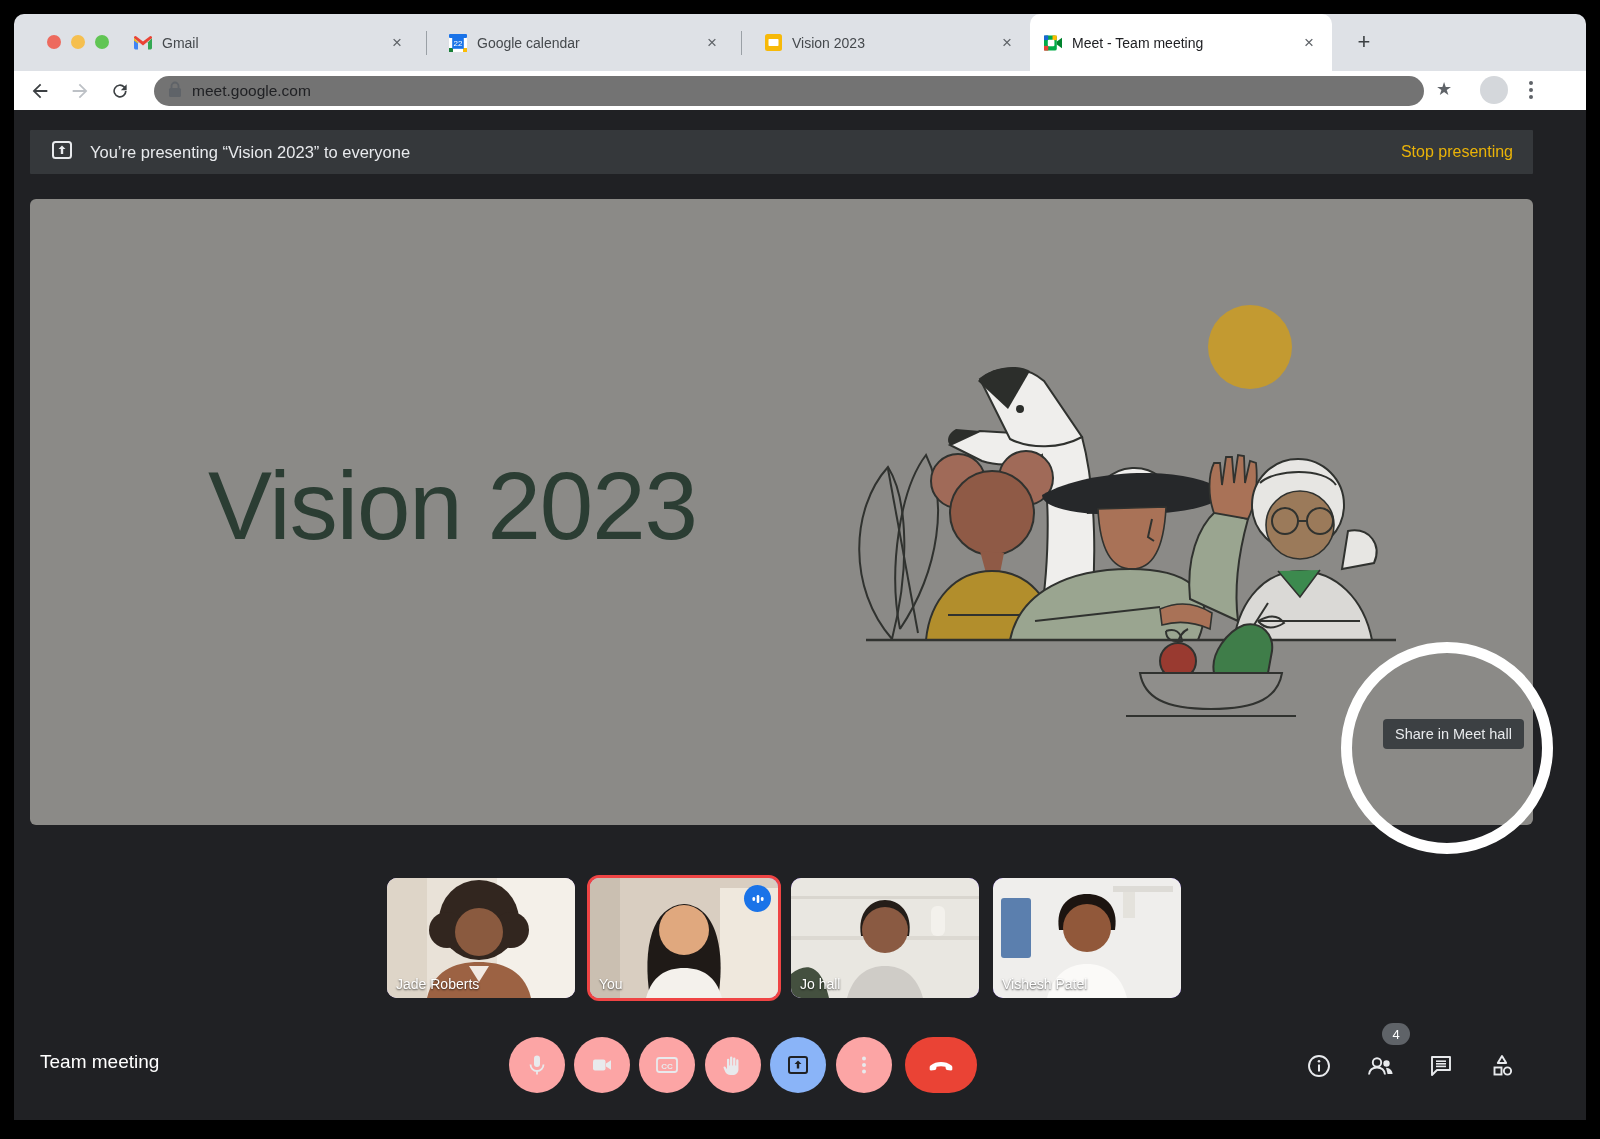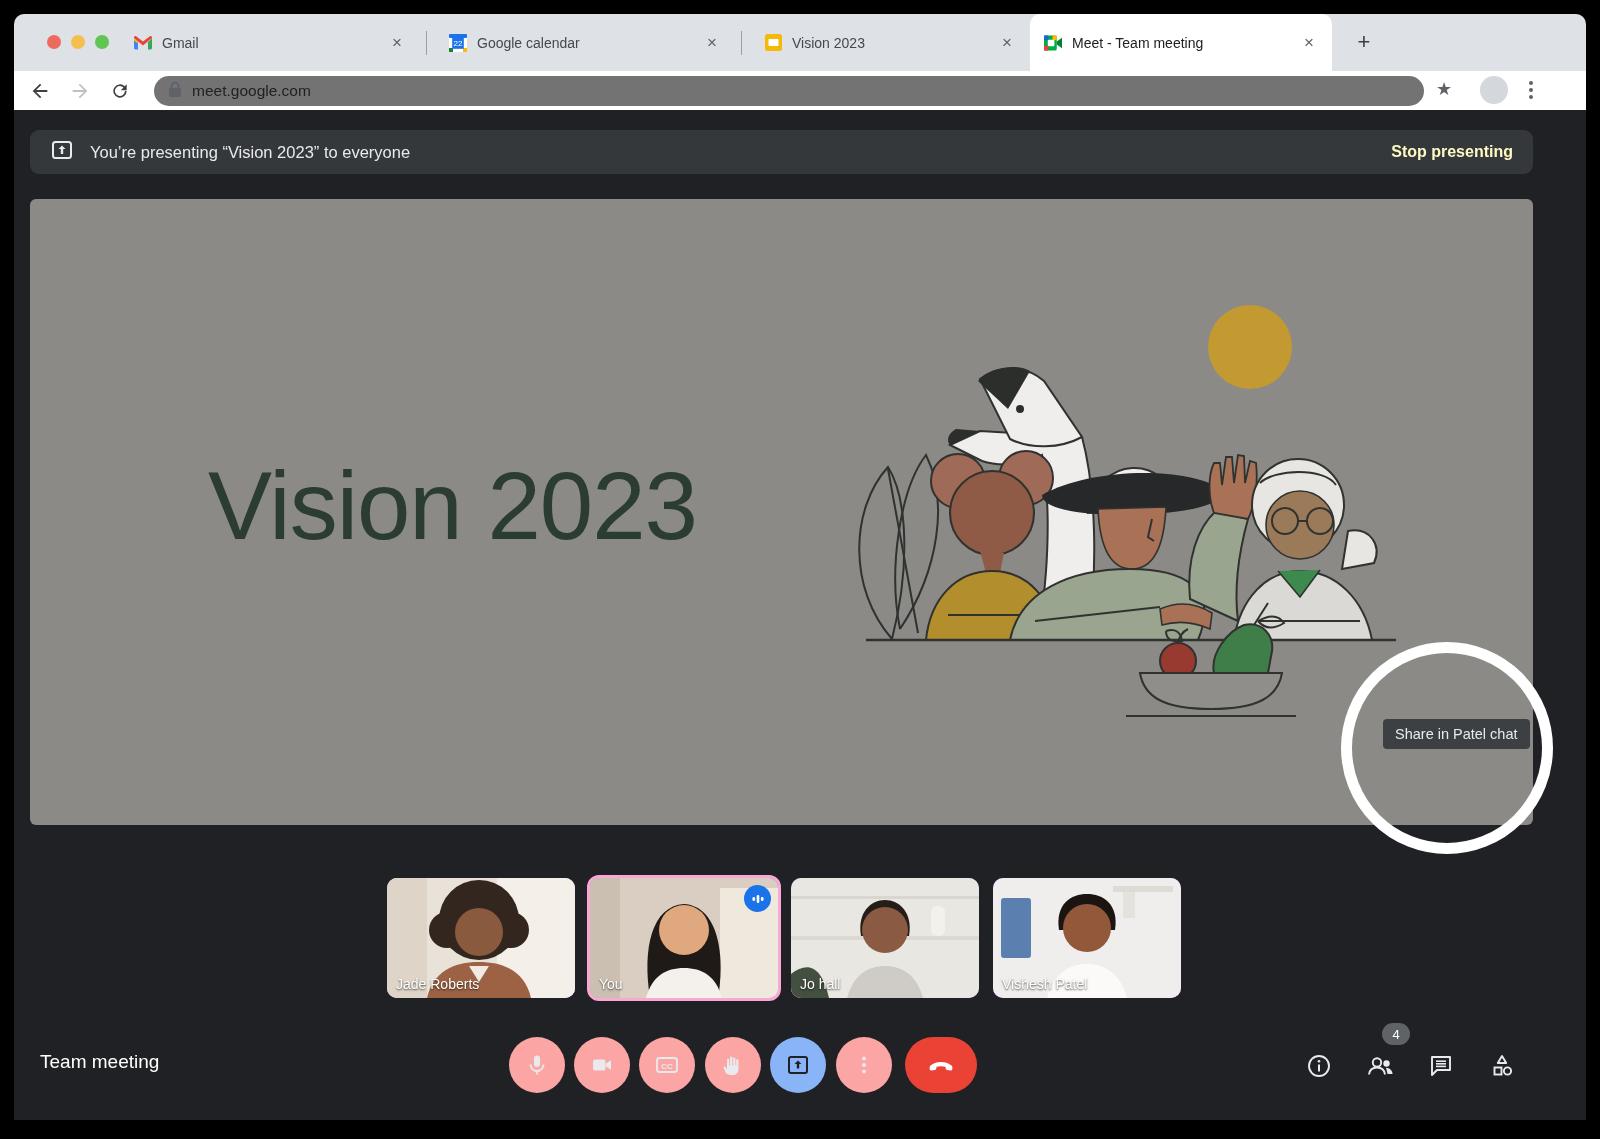--- a/index.html
+++ b/index.html
@@ -25,33 +25,33 @@
   .navbtn { top:4px; width:32px; height:32px; display:flex; align-items:center; justify-content:center; }
   #urlbar { left:140px; top:5px; width:1270px; height:30px; background:#737373; border-radius:15px; display:flex; align-items:center; gap:10px; padding:0 14px; }
   #urltext { font-size:15.5px; color:#202124; }
   .star { top:7px; font-size:18px; color:#5f6368; }
   #avatar { left:1466px; top:5px; width:28px; height:28px; border-radius:50%; background:#d4d7db; }
   #menu-dots { left:1508px; top:6px; }
 
   
   #meet { left:0; top:96px; width:1572px; height:1010px; background:#202124; }
 
-  #banner { left:16px; top:20px; width:1503px; height:44px; background:#35383b; border-radius:9px; display:flex; align-items:center; padding:0 20px; gap:16px; }
+  #banner { left:16px; top:20px; width:1503px; height:44px; background:#35383b; border-radius:1px; display:flex; align-items:center; padding:0 20px; gap:16px; }
   #banner-text { color:#e8eaed; font-size:16.5px; }
-  #stop-presenting { margin-left:auto; color:#fef9c3; font-size:16px; font-weight:700; }
+  #stop-presenting { margin-left:auto; color:#eab308; font-size:16px; font-weight:400; }
 
   #slide { left:16px; top:89px; width:1503px; height:626px; background:#8b8a87; border-radius:6px; overflow:hidden; }
   #slide-title { left:178px; top:252px; font-size:96px; font-weight:500; color:#2b3d33; letter-spacing:-1px; }
 
   #tooltip { left:1369px; top:609px; height:30px; background:#3c4043; border-radius:4px; color:#e8eaed; font-size:14.5px; display:flex; align-items:center; padding:0 12px; white-space:nowrap; z-index:40; }
   #focus-ring { left:1327px; top:532px; width:212px; height:212px; border:11px solid #fff; border-radius:50%; z-index:50; pointer-events:none; }
 
   
   .tile { top:768px; width:188px; height:120px; border-radius:10px; overflow:hidden; background:#8b5cf6; }
-  .tile.speaking { border:3px solid #f9a8d4; border-radius:12px; }
+  .tile.speaking { border:3px solid #ef4444; border-radius:12px; }
   .pname { position:absolute; left:9px; bottom:6px; color:#fff; font-size:14px; text-shadow:0 1px 2px rgba(0,0,0,.7); }
   .audio-badge { position:absolute; right:7px; top:7px; width:27px; height:27px; border-radius:50%; background:#1a73e8; display:flex; align-items:center; justify-content:center; }
 
   
   #meeting-name { left:26px; top:941px; color:#fff; font-size:19px; }
   .cbtn { top:927px; width:56px; height:56px; border-radius:50%; background:#fca5a5; display:flex; align-items:center; justify-content:center; }
   .cbtn.blue { background:#8ab4f8; }
   #end-call { left:891px; top:927px; width:72px; height:56px; border-radius:28px; background:#ea4335; display:flex; align-items:center; justify-content:center; }
   .ricon { top:941px; width:30px; height:30px; display:flex; align-items:center; justify-content:center; }
   #people-badge { left:1368px; top:913px; min-width:28px; height:22px; background:#5f6368; border-radius:11px; color:#fff; font-size:13px; display:flex; align-items:center; justify-content:center; z-index:5; }
@@ -243,21 +243,21 @@
           <path d="M384 404 C 380 384 398 362 414 356 C 432 352 444 366 442 382 L 438 404 Z" fill="#3f7d49" stroke="#30322f" stroke-width="2"></path>
           <path d="M424 356 l14 -22" fill="none" stroke="#30322f" stroke-width="2"></path>
           <path d="M428 352 q18 -10 26 2 q-16 10 -26 -2" fill="none" stroke="#30322f" stroke-width="2"></path>
           <path d="M310 404 L 452 404 C 448 428 428 440 381 440 C 334 440 314 428 310 404 Z" fill="#8f8e8b" stroke="#30322f" stroke-width="2"></path>
           <line x1="296" y1="447" x2="466" y2="447" stroke="#30322f" stroke-width="2"></line>
         </g>
       </svg>
 
     </div>
 
-    <div id="tooltip" class="abs">Share in Patel chat</div>
+    <div id="tooltip" class="abs">Share in Meet hall</div>
     <div id="focus-ring" class="abs"></div>
 
     <div class="tile abs" style="left:373px;">
       <svg width="188" height="120" viewBox="0 0 188 120">
         <rect width="188" height="120" fill="#e9e2d8"></rect>
         <rect x="110" y="0" width="78" height="120" fill="#f4f0e9"></rect>
         <rect x="0" y="0" width="40" height="120" fill="#ded5c8"></rect>
         <circle cx="92" cy="42" r="40" fill="#32261f"></circle>
         <circle cx="60" cy="52" r="18" fill="#32261f"></circle>
         <circle cx="124" cy="52" r="18" fill="#32261f"></circle>

